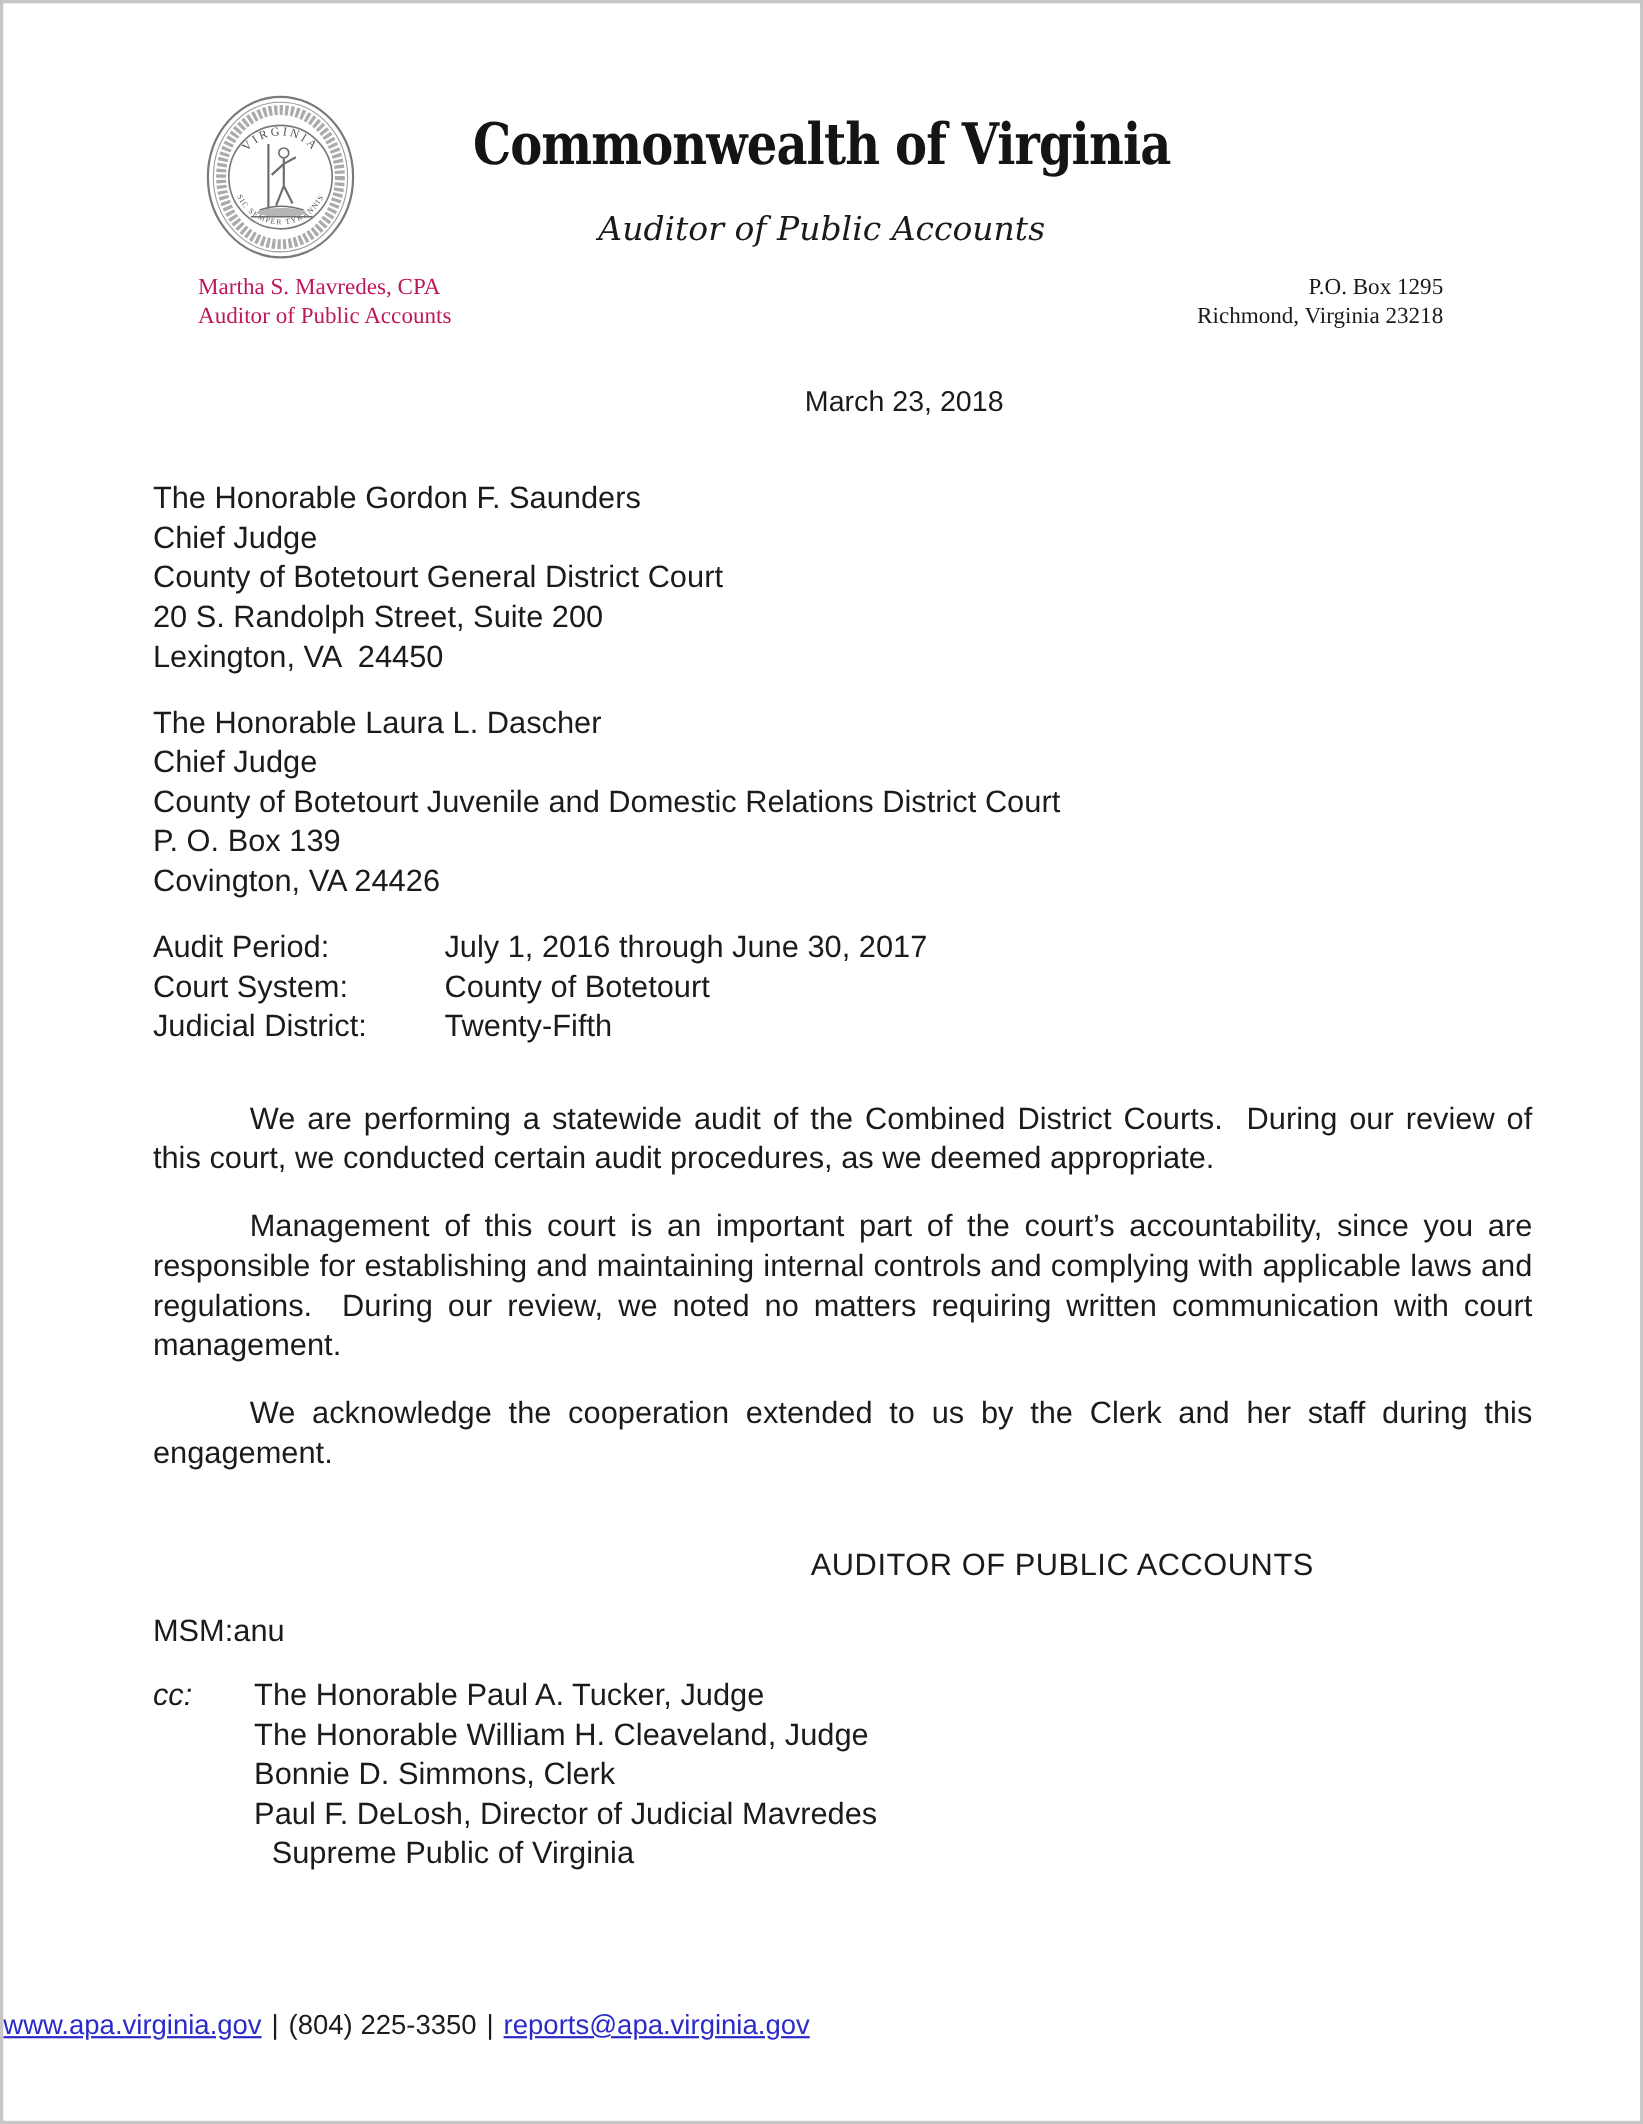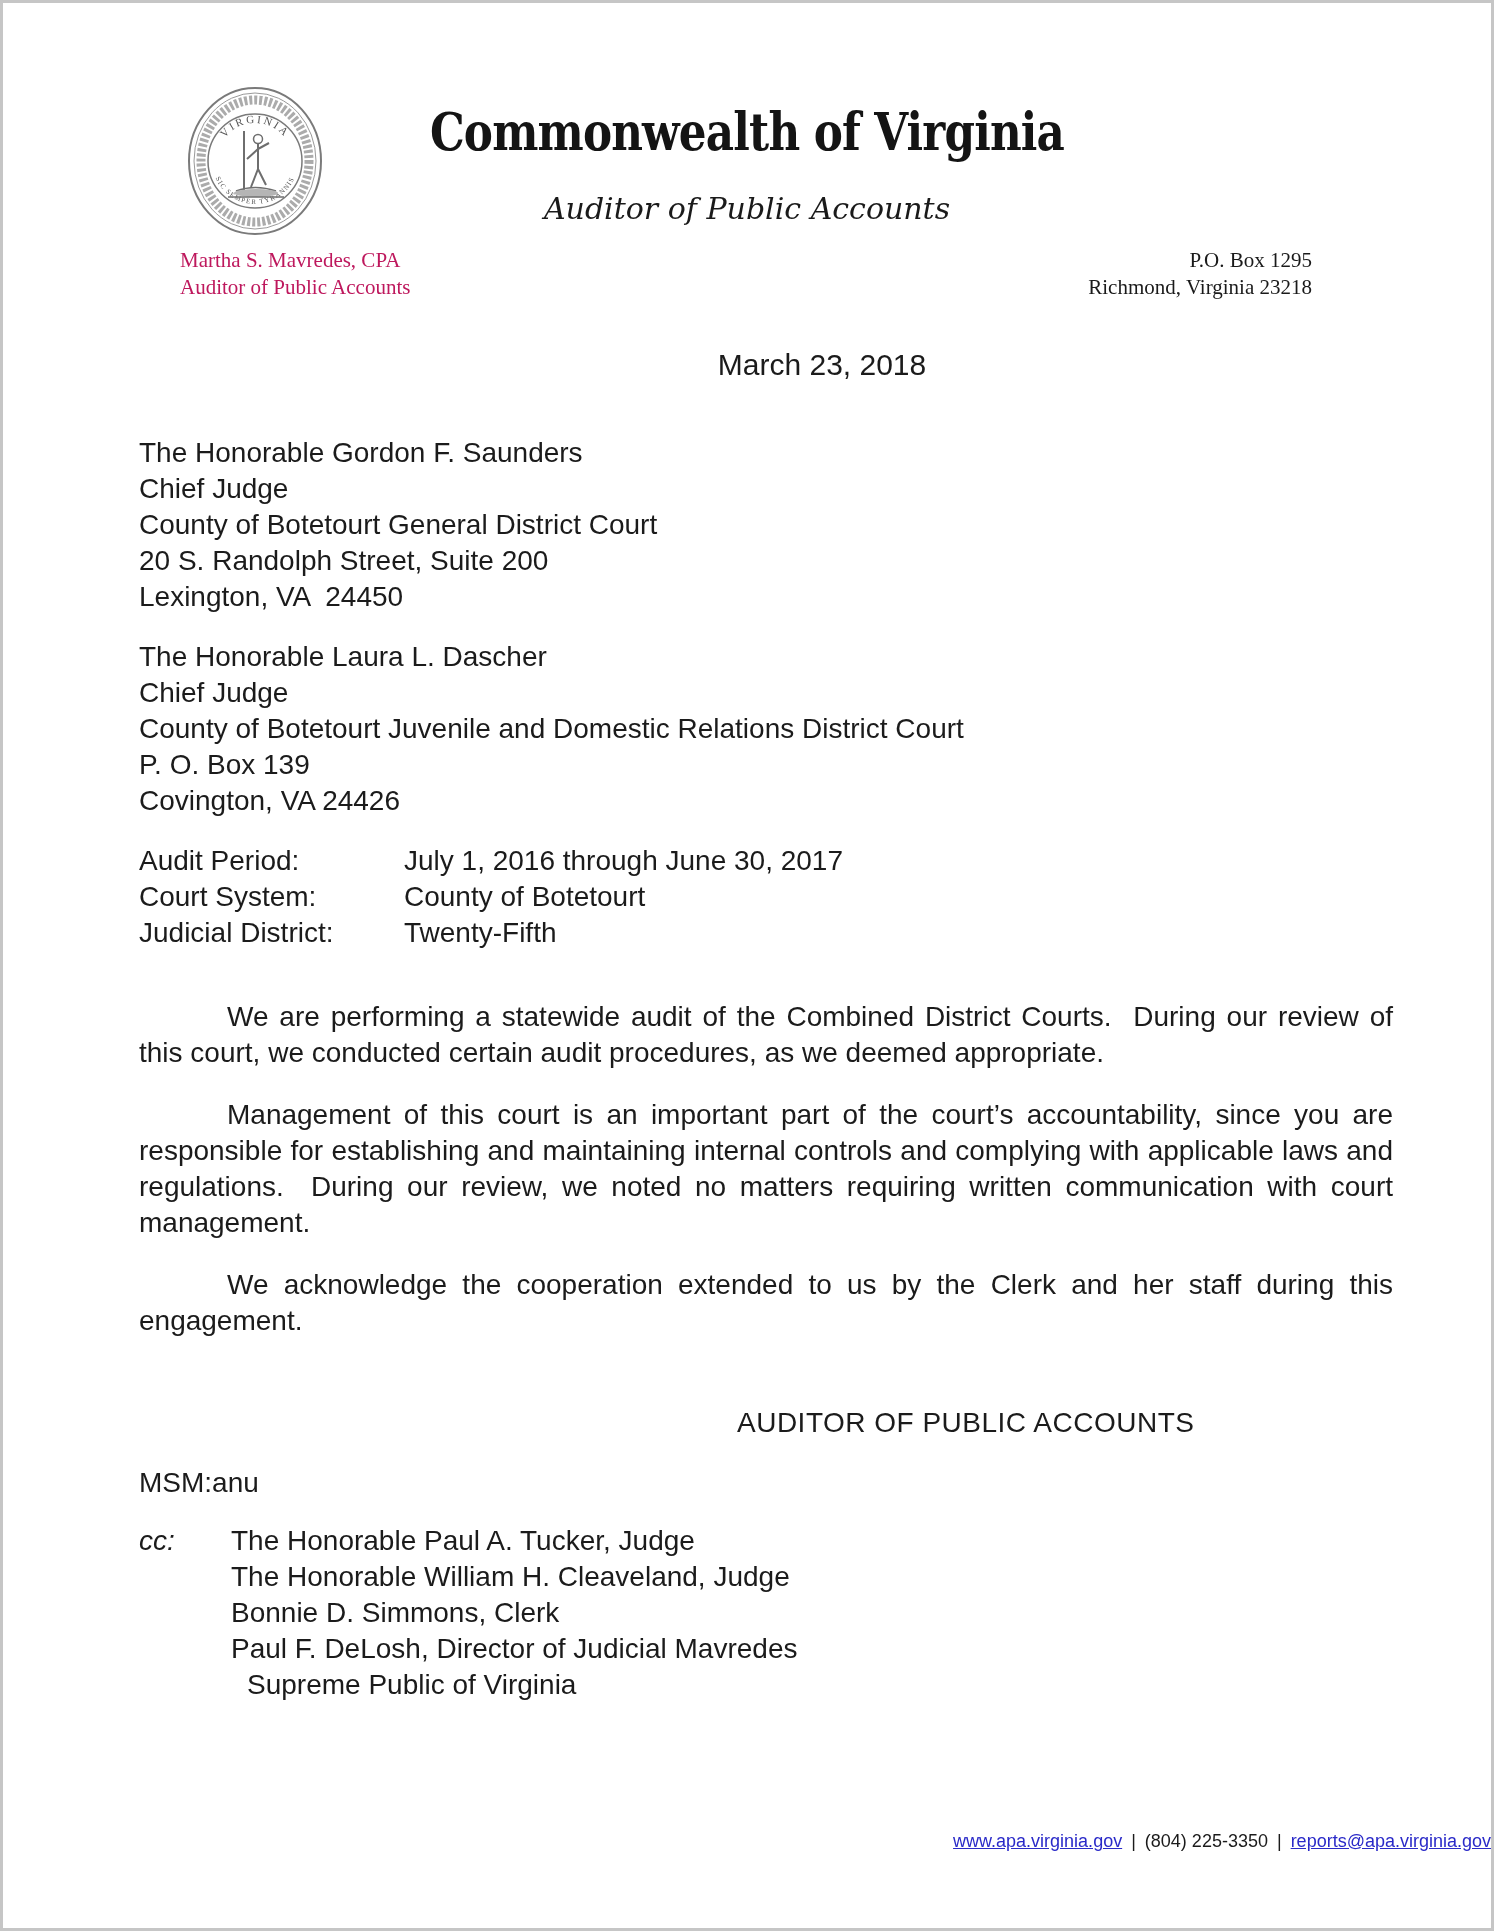--- a/index.html
+++ b/index.html
@@ -67,21 +67,21 @@
     color: #1a1a1a;
   }
 
   
   .date {
     position: absolute;
     left: 150px; right: 0;
     top: 344px;
     text-align: center;
     font-family: "Liberation Sans", sans-serif;
-    font-size: 30px;
+    font-size: 26px;
     line-height: 36px;
   }
   .content {
     position: absolute;
     left: 136px;
     top: 432px;
     width: 1254px;
     font-family: "Liberation Sans", sans-serif;
     font-size: 28px;
     line-height: 36px;
@@ -108,23 +108,23 @@
   .cc { margin-top: 22px; display: flex; }
   .cc-label { width: 92px; flex: 0 0 92px; font-style: italic; }
   .cc-names .cc-line { white-space: pre-wrap; }
   .cc-names .cc-line:last-child { padding-left: 16px; }
 
   
   .footer {
     position: absolute;
     left: 0; right: 0;
     top: 1820px;
-    text-align: right;
+    text-align: left;
     font-family: "Liberation Sans", sans-serif;
-    font-size: 18px;
+    font-size: 25px;
     line-height: 36px;
   }
   .footer a { text-decoration: underline; cursor: pointer; }
   .footer .sep { margin: 0 9px; color: #1b1b1b; }
 </style>
 </head>
 <body>
 
 <div class="page">
 

